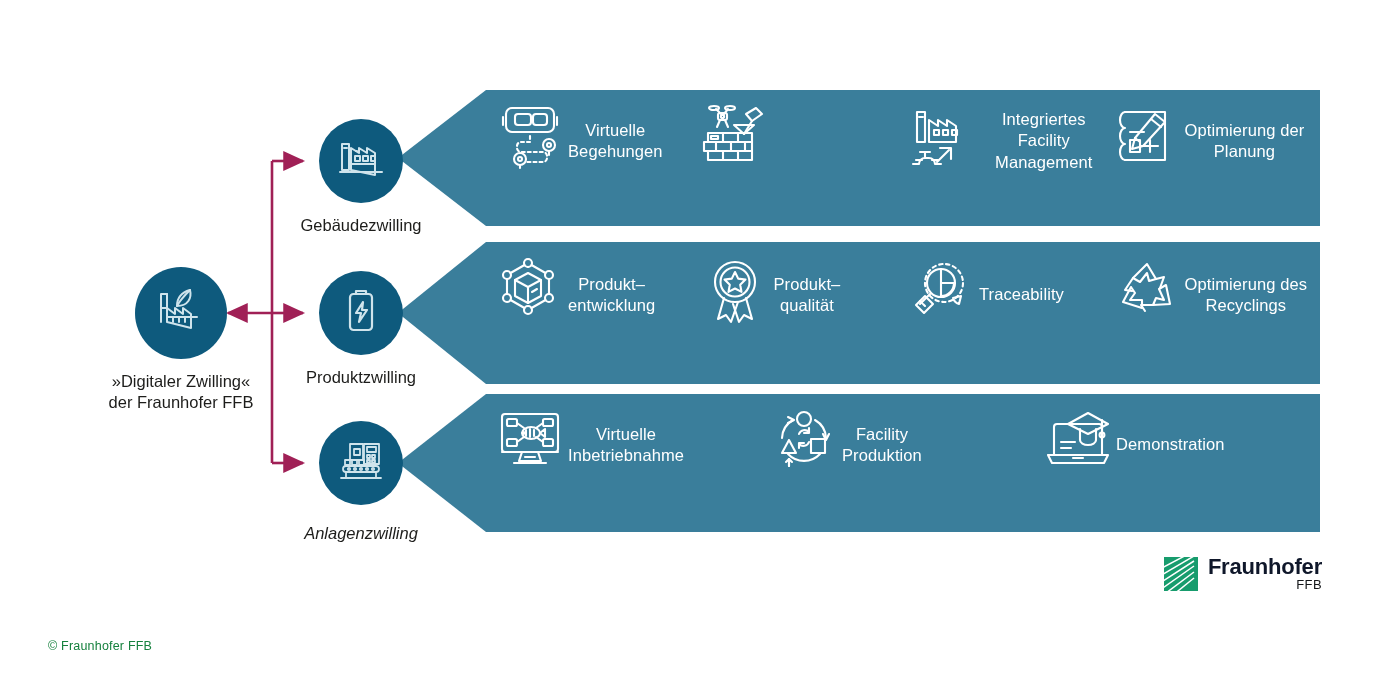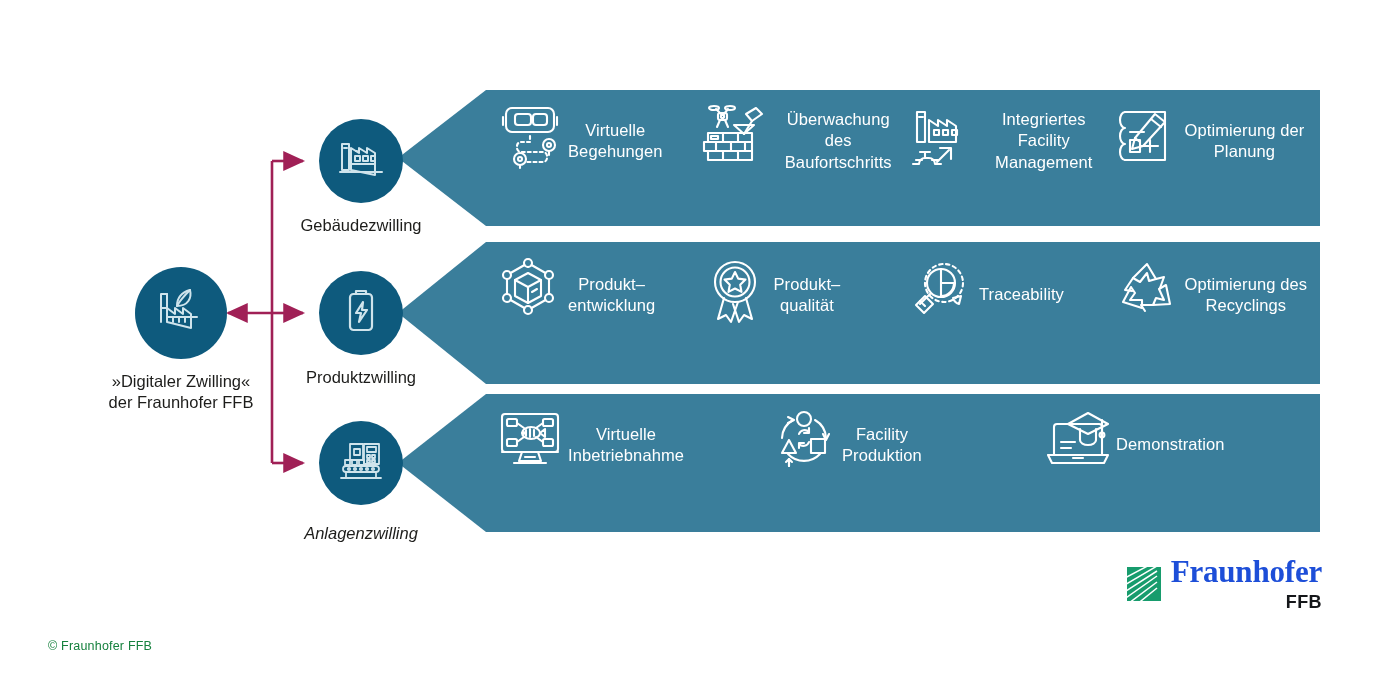--- a/index.html
+++ b/index.html
@@ -71,24 +71,24 @@
   
   #logo{
     position:absolute;right:78px;top:556px;
     display:flex;align-items:center;gap:10px;
   }
   #logo .mark{width:34px;height:34px;position:relative;overflow:hidden;background:#179c6d;}
   #logo .wordmark{
     display:flex;flex-direction:column;align-items:flex-end;line-height:1;
   }
   #logo .fh{
-    font-size:31px;font-weight:700;color:#1d4ed8;letter-spacing:-0.2px;
-    font-family:Liberation Serif, serif;
-  }
-  #logo .sub{font-size:18px;font-weight:700;color:#15171a;margin-top:6px;letter-spacing:.4px;}
+    font-size:22px;font-weight:700;color:#0f172a;letter-spacing:-0.2px;
+    font-family:Liberation Sans, sans-serif;
+  }
+  #logo .sub{font-size:13px;font-weight:400;color:#15171a;margin-top:0;letter-spacing:.4px;}
 
   #copyright{
     position:absolute;left:48px;top:639px;
     font-size:12.5px;color:#15803d;letter-spacing:.2px;
   }
 </style>
 </head>
 <body>
 
 <div id="stage">
@@ -151,22 +151,20 @@
           <path d="M48 12 l10 -6 6 6 -10 7 z"></path>
           <path d="M54 19 l-8 13"></path>
           <path d="M46 32 l-10 -9 20 0 z"></path>
           <rect x="10" y="31" width="44" height="9"></rect>
           <rect x="6" y="40" width="48" height="9"></rect>
           <rect x="10" y="49" width="44" height="9"></rect>
           <path d="M25 31 v9 M40 31 v9 M18 40 v9 M33 40 v9 M47 40 v9 M25 49 v9 M40 49 v9"></path>
           <rect x="13" y="34" width="7" height="3"></rect>
         </svg>
       </div>
-      <div class="cap">Überwachung des
-Baufortschritts</div>
     </div>
     <div class="cell">
       <div class="ico">
         <svg width="76" height="72" viewBox="0 0 76 72" fill="none" stroke="#ffffff" stroke-width="2.1" stroke-linecap="round" stroke-linejoin="round">
           <path d="M14 10 h8 v30 h-8 z"></path>
           <path d="M26 40 v-22 l9 6 0 -6 9 6 0 -6 9 6 v16 z"></path>
           <rect x="31" y="28" width="5" height="5"></rect>
           <rect x="40" y="28" width="5" height="5"></rect>
           <rect x="49" y="28" width="5" height="5"></rect>
           <path d="M16 15 h4"></path>

